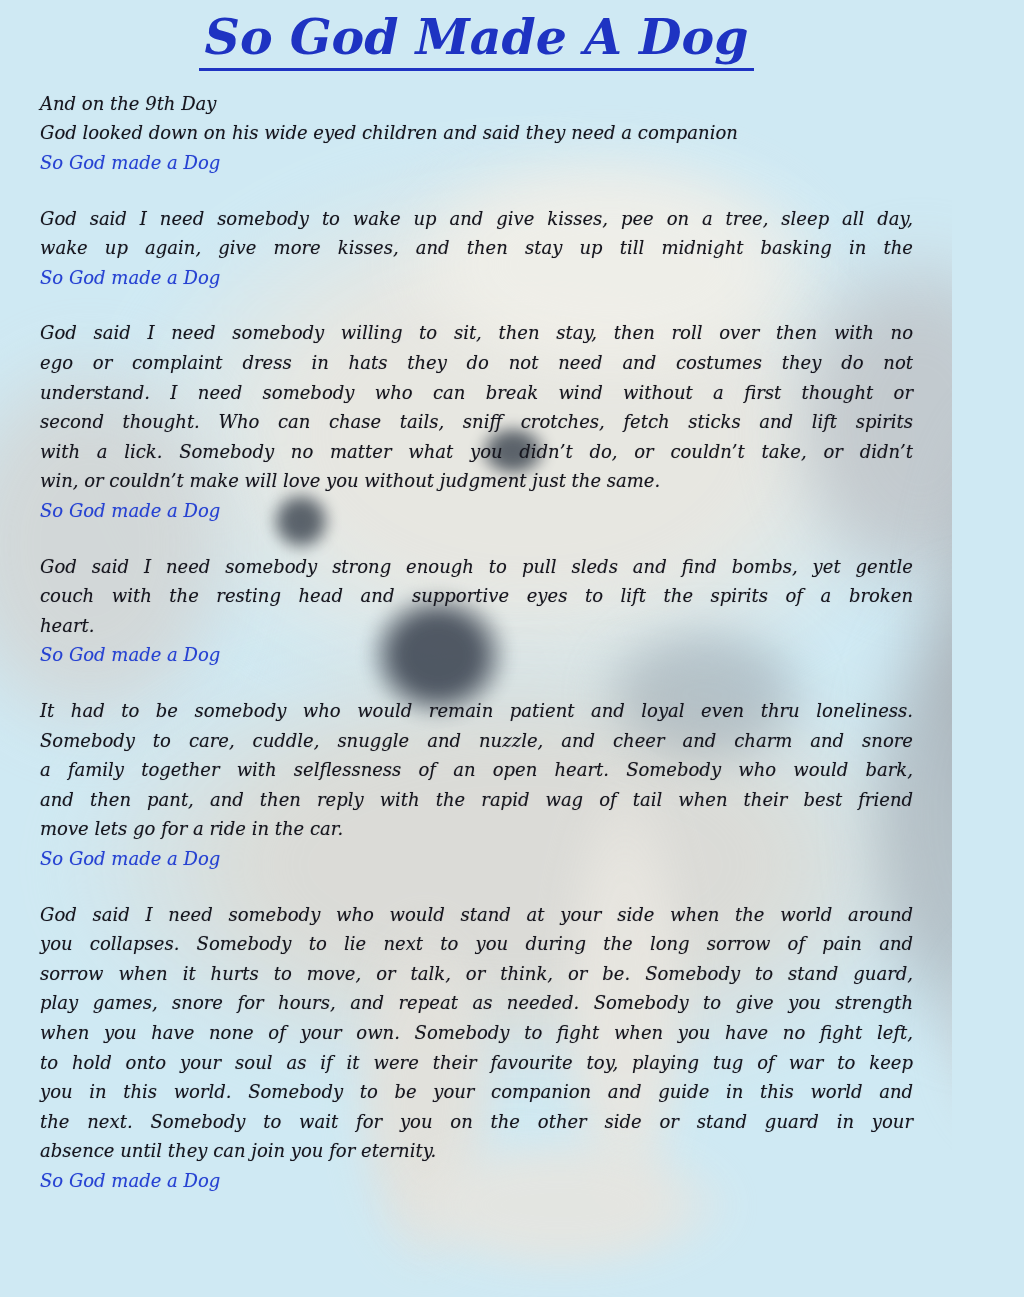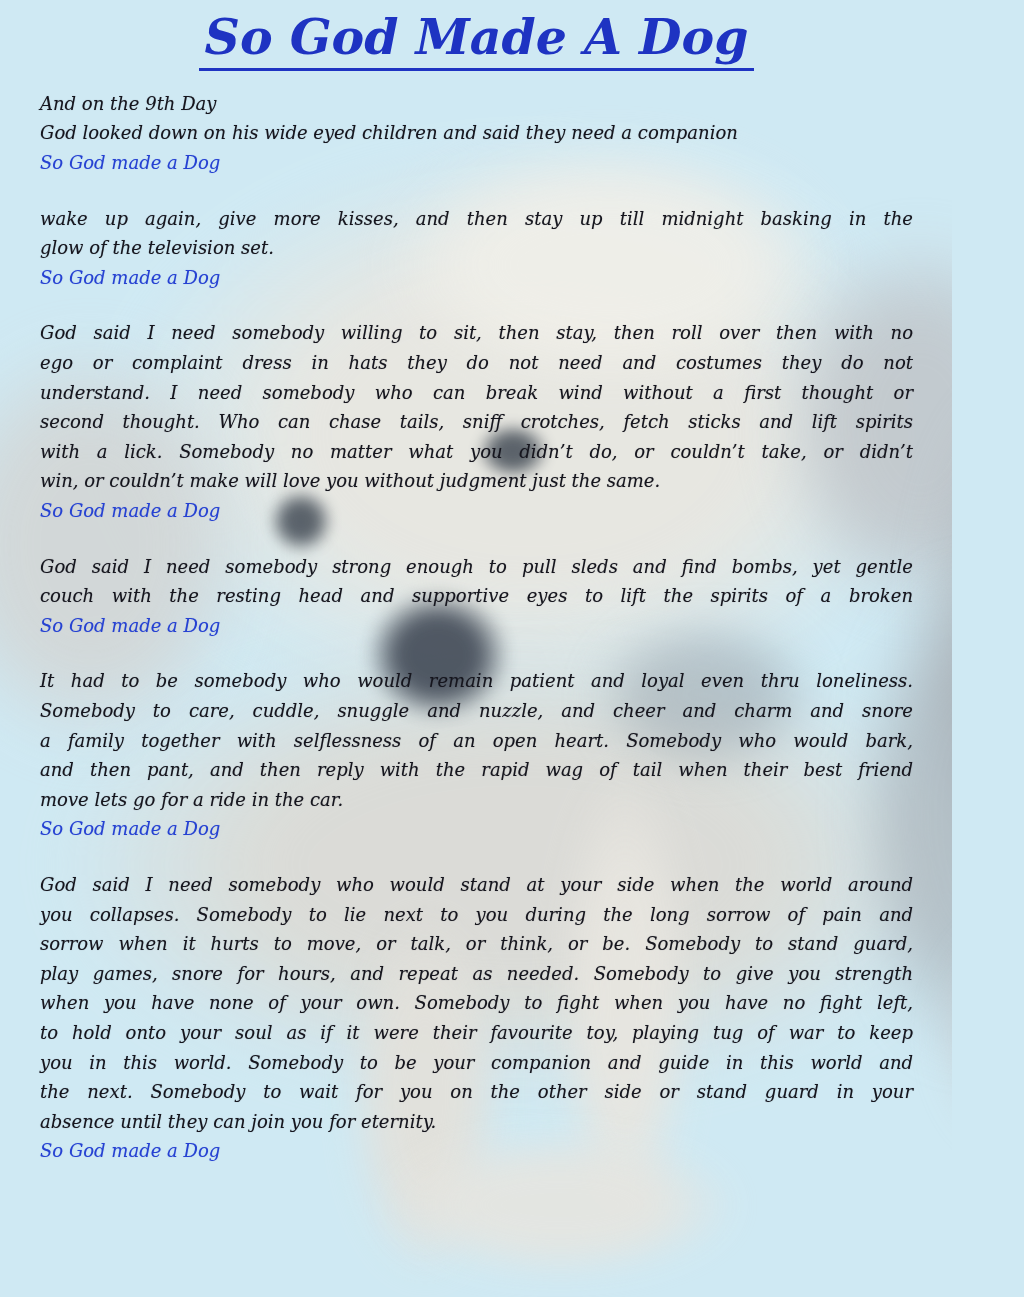--- a/index.html
+++ b/index.html
@@ -77,36 +77,37 @@
 
   <div class="content">
     <h1 class="title"><span>So God Made A Dog</span></h1>
     <div id="poem">
         <div class="stanza">
           <div class="line">And on the 9th Day</div>
           <div class="line">God looked down on his wide eyed children and said they need a companion</div>
           <div class="line refrain">So God made a Dog</div>
         </div>
         <div class="stanza">
+          <div class="line just">God said I need somebody to wake up and give kisses, pee on a tree, sleep all day,</div>
           <div class="line just">wake up again, give more kisses, and then stay up till midnight basking in the</div>
-          <div class="line">glow of the television set.</div>
           <div class="line refrain">So God made a Dog</div>
         </div>
         <div class="stanza">
           <div class="line just">God said I need somebody willing to sit, then stay, then roll over then with no</div>
           <div class="line just">ego or complaint dress in hats they do not need and costumes they do not</div>
           <div class="line just">understand. I need somebody who can break wind without a first thought or</div>
           <div class="line just">second thought. Who can chase tails, sniff crotches, fetch sticks and lift spirits</div>
           <div class="line just">with a lick. Somebody no matter what you didn’t do, or couldn’t take, or didn’t</div>
           <div class="line">win, or couldn’t make will love you without judgment just the same.</div>
           <div class="line refrain">So God made a Dog</div>
         </div>
         <div class="stanza">
           <div class="line just">God said I need somebody strong enough to pull sleds and find bombs, yet gentle</div>
           <div class="line just">couch with the resting head and supportive eyes to lift the spirits of a broken</div>
+          <div class="line">heart.</div>
           <div class="line refrain">So God made a Dog</div>
         </div>
         <div class="stanza">
           <div class="line just">It had to be somebody who would remain patient and loyal even thru loneliness.</div>
           <div class="line just">Somebody to care, cuddle, snuggle and nuzzle, and cheer and charm and snore</div>
           <div class="line just">a family together with selflessness of an open heart. Somebody who would bark,</div>
           <div class="line just">and then pant, and then reply with the rapid wag of tail when their best friend</div>
           <div class="line">move lets go for a ride in the car.</div>
           <div class="line refrain">So God made a Dog</div>
         </div>

